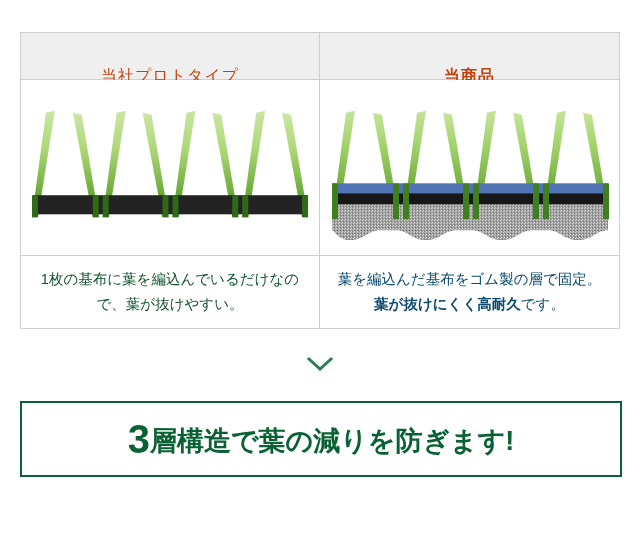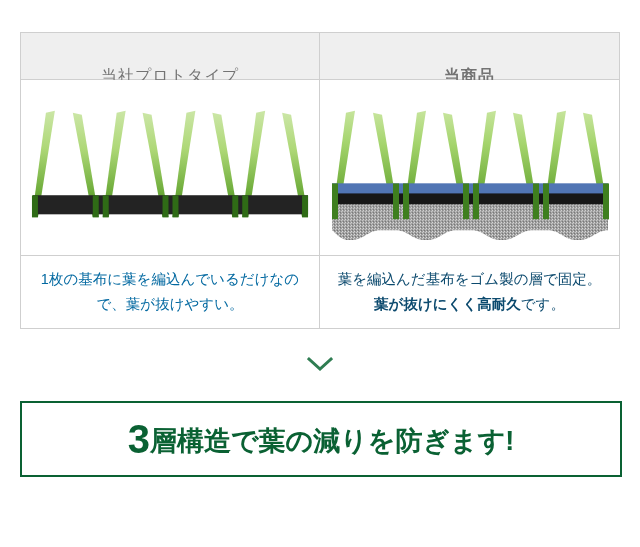--- a/index.html
+++ b/index.html
@@ -43,21 +43,21 @@
     background: #efefef;
     height: 47px;
     display: flex;
     align-items: center;
     justify-content: center;
     border-bottom: 1px solid #cfcfcf;
   }
   .head-label {
     font-size: 16px;
     letter-spacing: 1px;
-    color: #737373;
+    color: #c2410c;
     margin-top: 40px;
   }
   .head-label.bold {
     font-weight: bold;
   }
 
   
   .row-illus .cell {
     height: 176px;
     border-bottom: 1px solid #cfcfcf;
@@ -77,21 +77,21 @@
     align-items: center;
     justify-content: center;
     padding: 0 14px;
   }
   .caption {
     font-size: 14.5px;
     line-height: 1.75;
     text-align: center;
   }
   .caption.plain {
-    color: #0369a1;
+    color: #14532d;
   }
   .caption.accent {
     color: #0c4a6e;
   }
   .caption .em {
     font-weight: bold;
   }
 
   
   .chevron-wrap {

